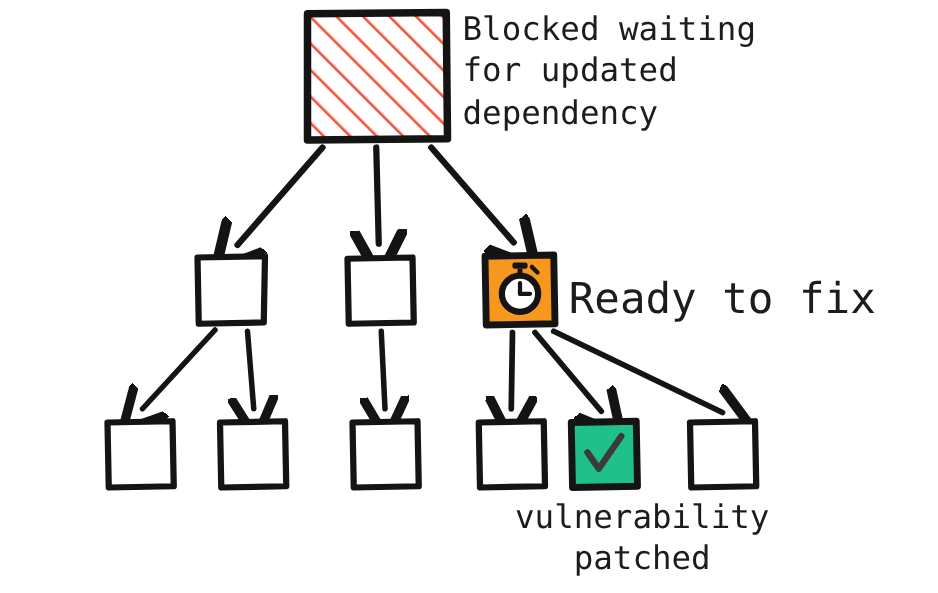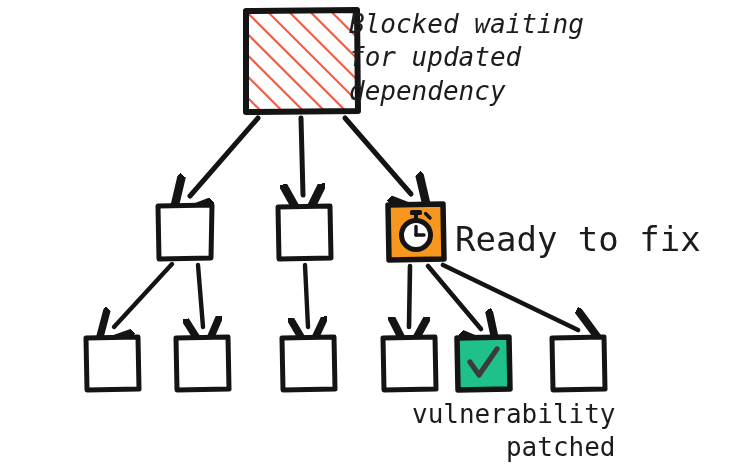--- a/index.html
+++ b/index.html
@@ -24,35 +24,34 @@
   }
   .label {
     position: absolute;
     font-family: "DejaVu Sans Mono", "Liberation Mono", monospace;
     color: #1c1c1c;
     white-space: pre;
     line-height: 1.28;
     letter-spacing: 0px;
   }
   #label-blocked {
-    left: 349px;
+    left: 370px;
     top: 8px;
     font-size: 26px;
-    font-style: italic;
   }
   #label-ready {
     left: 455px;
     top: 218px;
     font-size: 34px;
   }
   #label-patched {
     left: 412px;
     top: 398px;
     font-size: 26px;
-    text-align: right;
+    text-align: center;
   }
 </style>
 </head>
 <body>
 
 <svg id="diagram-canvas" viewBox="0 0 750 474" xmlns="http://www.w3.org/2000/svg">
   <defs>
     <pattern id="hatch-red" width="15" height="15" patternTransform="rotate(-45)" patternUnits="userSpaceOnUse">
       <line x1="0" y1="0" x2="0" y2="15" stroke="#f4553f" stroke-width="4.2" stroke-linecap="round"></line>
     </pattern>

